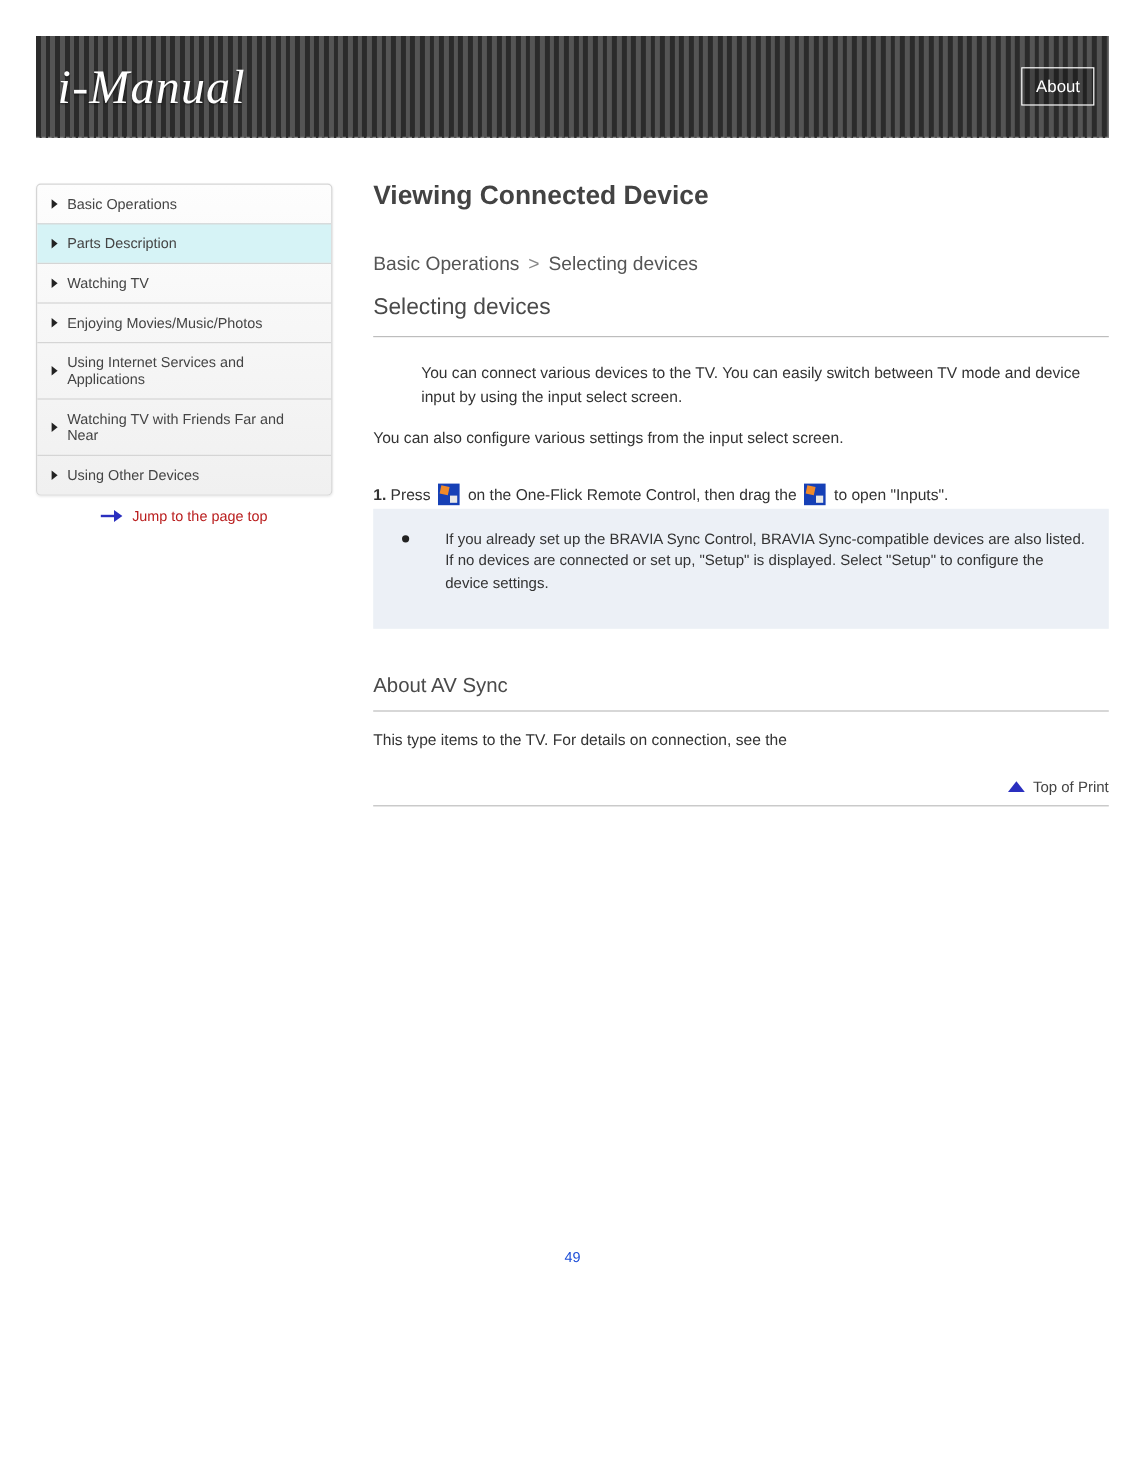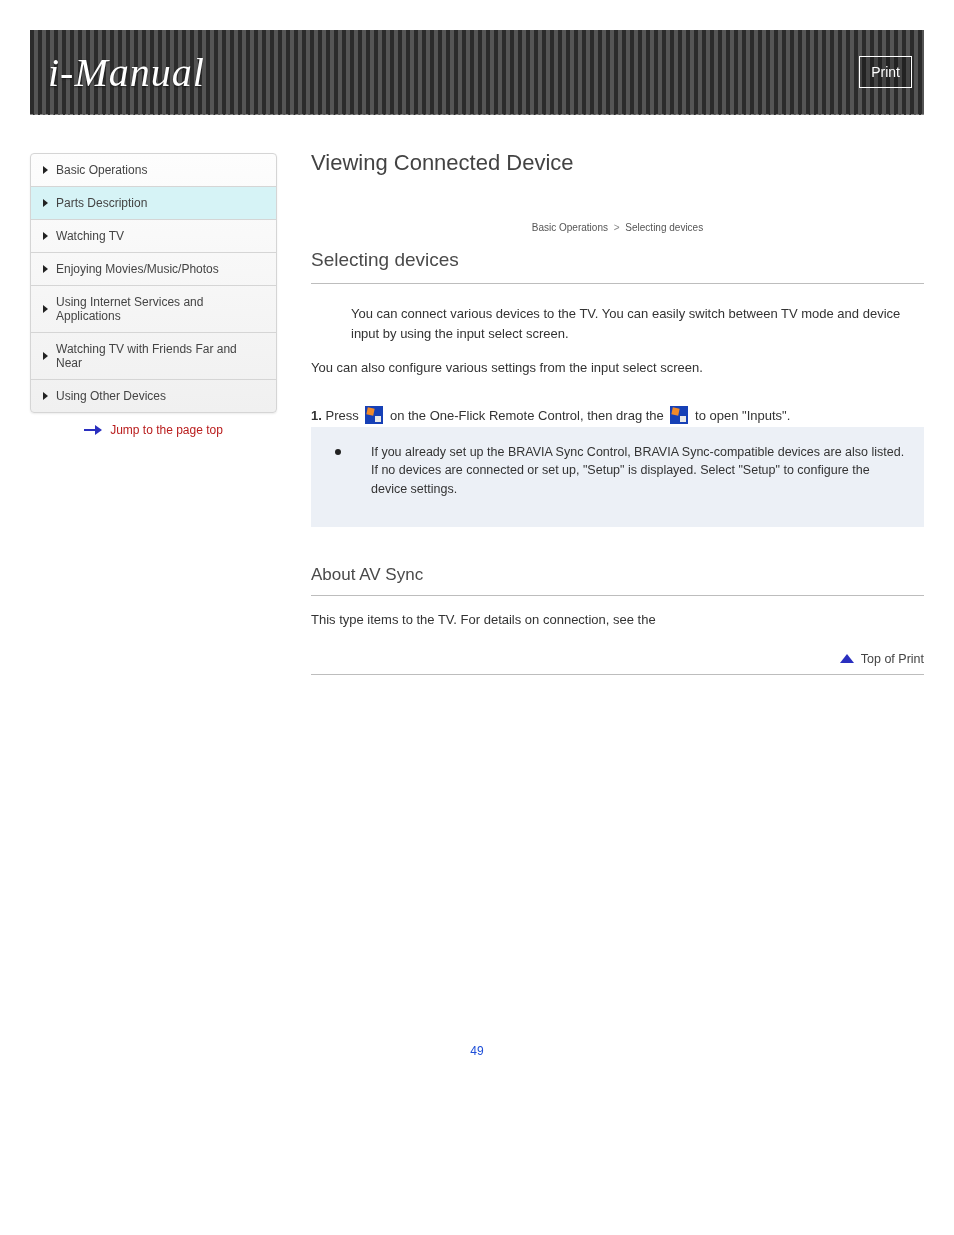--- a/index.html
+++ b/index.html
@@ -100,22 +100,22 @@
     content: "";
     position: absolute; right: 0; top: -1px;
     width: 0; height: 0;
     border-top: 5px solid transparent;
     border-bottom: 5px solid transparent;
     border-left: 7px solid #2a2fbf;
   }
 
   
   .main { flex: 1; min-width: 0; }
-  .main h1 { font-size: 22px; font-weight: 400; color: #434343; margin-top: -3px; }
-  .crumb { margin-top: 46px; font-size: 10px; color: #555; text-align: center; }
+  .main h1 { font-size: 22px; font-weight: 700; color: #434343; margin-top: -3px; }
+  .crumb { margin-top: 36px; font-size: 16px; color: #555; }
   .crumb .sep { color: #888; margin: 0 3px; }
   .subtitle {
     font-size: 19px; color: #4a4a4a; font-weight: 400;
     border-bottom: 1px solid #bdbdbd;
     padding: 8px 0 12px 0;
     margin-top: 8px;
   }
   .body-p { margin-top: 20px; font-size: 13px; line-height: 1.55; margin-left: 40px; }
   .body-p2 { margin-top: 14px; font-size: 13px; line-height: 1.55; }
 
@@ -192,21 +192,21 @@
     margin-top: 350px;
   }
 </style>
 </head>
 <body>
 
 <div class="page">
 
   <div class="header-bar">
     <div class="header-brand">i-Manual</div>
-    <a class="header-print">Print</a>
+    <a class="header-print">About</a>
   </div>
 
   <div class="columns">
     <aside class="sidebar">
       <div class="sidebar-list">
         <div class="sidebar-item">
           <span class="tri"></span>
           <span>Basic Operations</span>
         </div>
         <div class="sidebar-item active">

